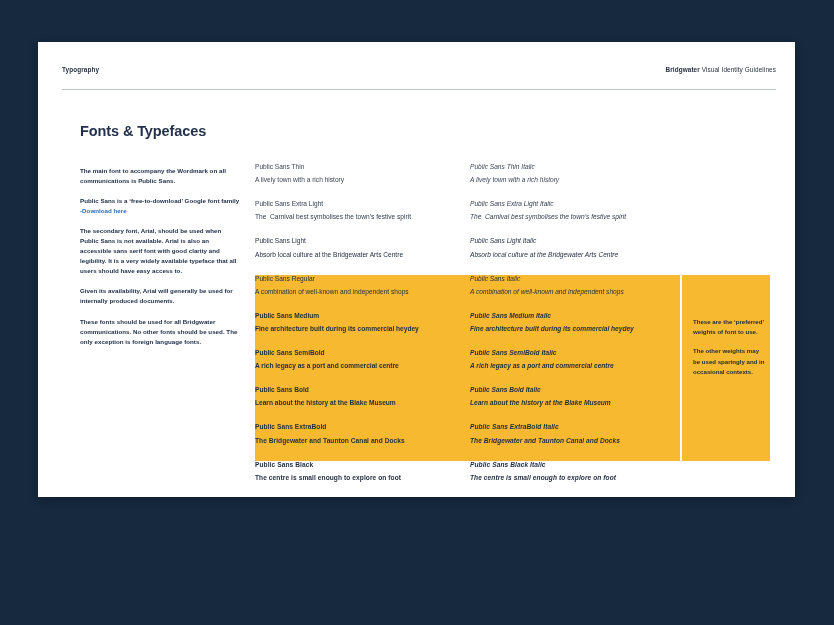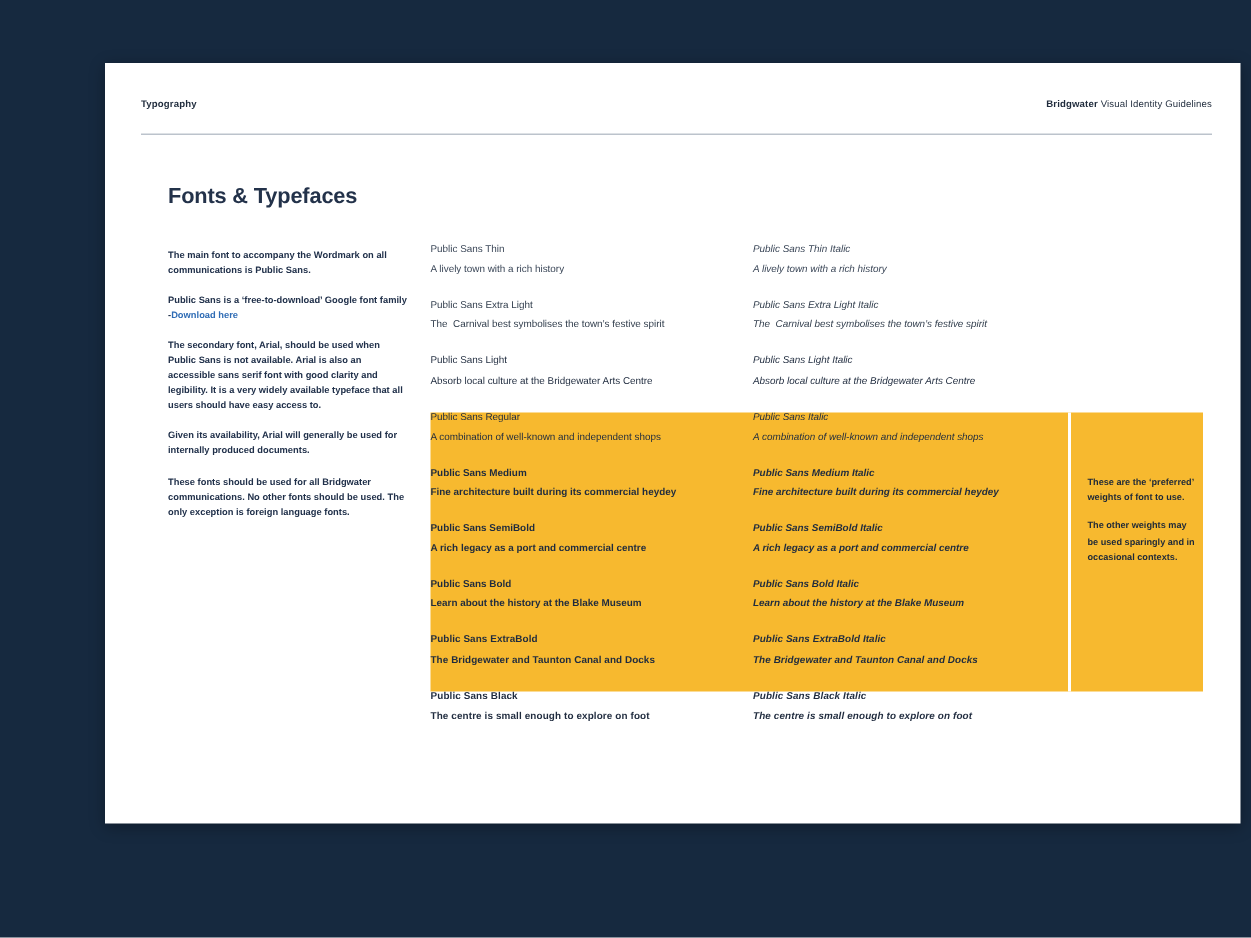--- a/index.html
+++ b/index.html
@@ -15,24 +15,23 @@
     font-family: "Liberation Sans", sans-serif;
     -webkit-font-smoothing: antialiased;
   }
 
   
   #page-sheet {
     position: absolute;
     left: 38px;
     top: 42px;
     width: 757px;
-    height: 507px;
+    height: 455px;
     background: #ffffff;
     box-shadow: 0 2px 10px rgba(0,0,0,0.30);
-    margin-left: 32px;
   }
 
   
   #doc-header {
     position: absolute;
     left: 24px;
     top: 25px;
     width: 714px;
     height: 22px;
     border-bottom: 1px solid #bcc3cc;

